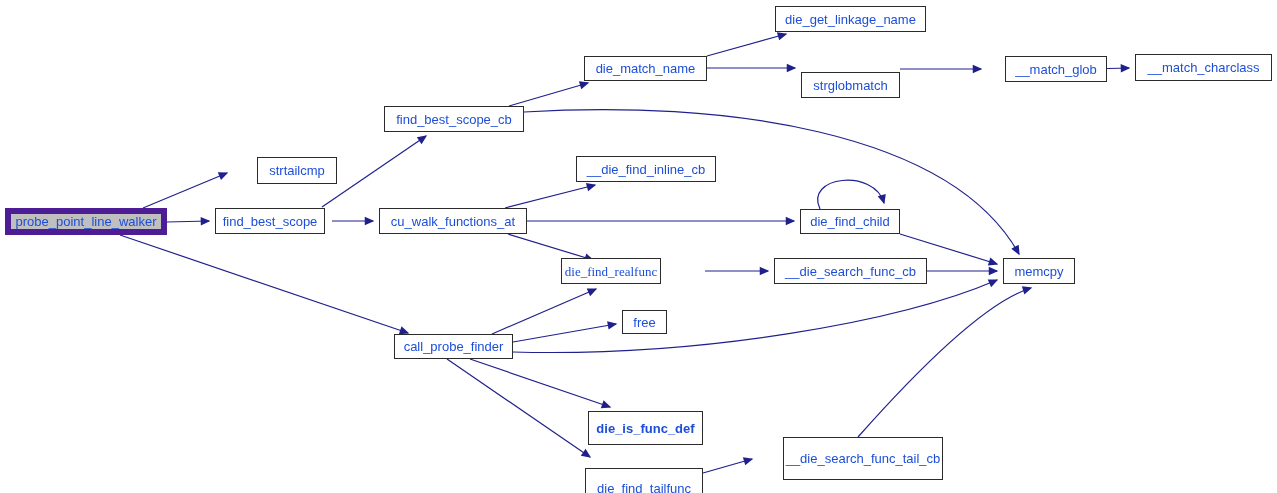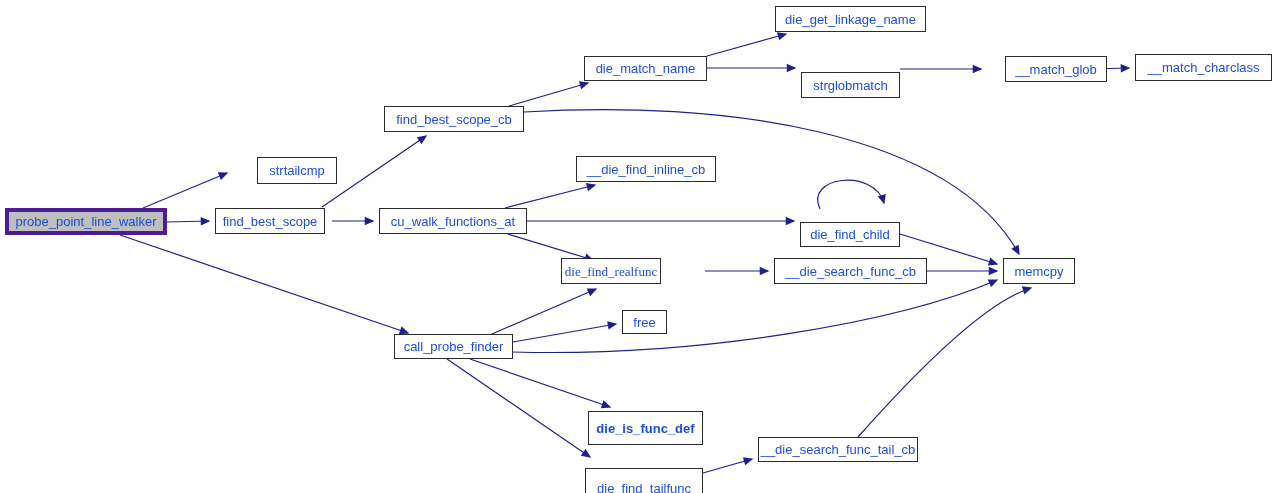--- a/index.html
+++ b/index.html
@@ -29,21 +29,21 @@
     background: #ffffff;
     border: 1.3px solid #2b2b2b;
     font-size: 13px;
     line-height: 1;
     color: #1d4ed8;
     white-space: nowrap;
     cursor: pointer;
   }
   .node.highlighted {
     background: #bfbfbf;
-    border: 4px solid #4c1d95;
+    border: 6px solid #4c1d95;
     cursor: default;
   }
 </style>
 </head>
 <body>
 
 <div id="canvas">
   <svg id="edge-layer" width="1277" height="493" viewBox="0 0 1277 493" xmlns="http://www.w3.org/2000/svg">
     <defs>
       <marker id="arrowhead" viewBox="0 0 10 10" refX="8.6" refY="5" markerWidth="9.5" markerHeight="8" orient="auto">
@@ -83,23 +83,23 @@
       <div class="node" style="left: 233px; top: 157px; width: 80px; height: 27px; margin-left: 24px;">strtailcmp</div>
       <div class="node" style="left: 215px; top: 208px; width: 110px; height: 26px;">find_best_scope</div>
       <div class="node" style="left: 384px; top: 106px; width: 140px; height: 26px;">find_best_scope_cb</div>
       <div class="node" style="left: 584px; top: 56px; width: 123px; height: 25px;">die_match_name</div>
       <div class="node" style="left: 775px; top: 6px; width: 151px; height: 26px;">die_get_linkage_name</div>
       <div class="node" style="left: 801px; top: 72px; width: 99px; height: 26px;">strglobmatch</div>
       <div class="node" style="left: 987px; top: 56px; width: 102px; height: 26px; margin-left: 18px;">__match_glob</div>
       <div class="node" style="left: 1135px; top: 54px; width: 137px; height: 27px;">__match_charclass</div>
       <div class="node" style="left: 379px; top: 208px; width: 148px; height: 26px;">cu_walk_functions_at</div>
       <div class="node" style="left: 576px; top: 156px; width: 140px; height: 26px;">__die_find_inline_cb</div>
-      <div class="node" style="left: 800px; top: 209px; width: 100px; height: 25px; margin-top: 13px;">die_find_child</div>
+      <div class="node" style="left: 800px; top: 209px; width: 100px; height: 25px;">die_find_child</div>
       <div class="node" style="left: 561px; top: 258px; width: 100px; height: 26px; font-family: Liberation Serif, serif;">die_find_realfunc</div>
       <div class="node" style="left: 774px; top: 258px; width: 153px; height: 26px;">__die_search_func_cb</div>
       <div class="node" style="left: 1003px; top: 258px; width: 72px; height: 26px;">memcpy</div>
       <div class="node" style="left: 394px; top: 334px; width: 119px; height: 25px;">call_probe_finder</div>
       <div class="node" style="left: 622px; top: 310px; width: 45px; height: 24px;">free</div>
       <div class="node" style="left: 588px; top: 411px; width: 115px; height: 34px; font-weight: bold;">die_is_func_def</div>
       <div class="node" style="left: 585px; top: 460px; width: 118px; height: 40px; margin-top: 8px;">die_find_tailfunc</div>
-      <div class="node" style="left: 758px; top: 437px; width: 160px; height: 25px;">__die_search_func_tail_cb</div>
+      <div class="node" style="left: 783px; top: 437px; width: 160px; height: 43px;">__die_search_func_tail_cb</div>
     </div>
 </div>
 
 </body></html>

